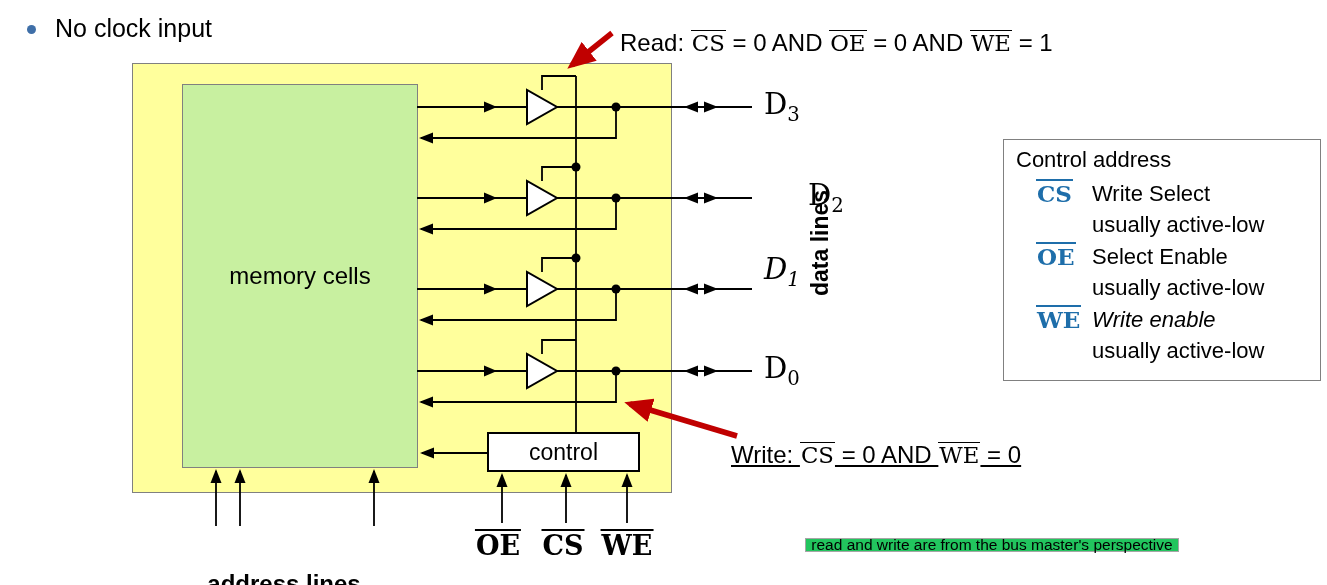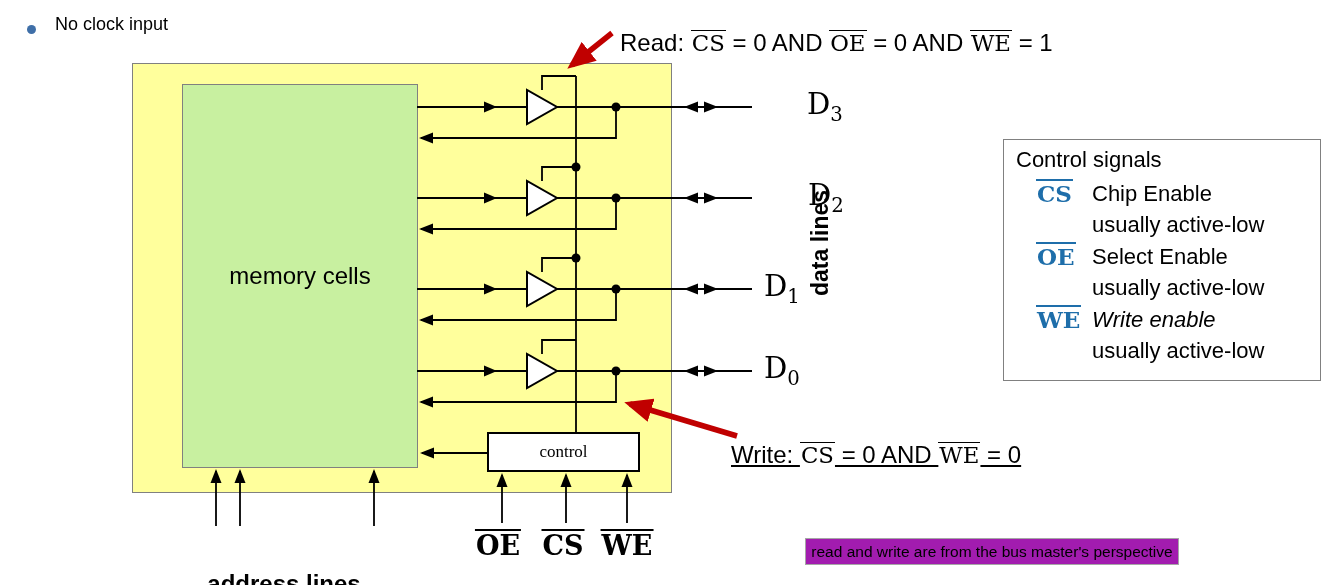--- a/index.html
+++ b/index.html
@@ -30,32 +30,32 @@
   .head{fill:#000;stroke:none;}
   .buf{fill:#fff;stroke:#000;stroke-width:2;}
   .dot{fill:#000;stroke:none;}
   .redline{stroke:var(--red);stroke-width:5.5;fill:none;}
   .redhead{fill:var(--red);stroke:none;}
 </style>
 </head>
 <body>
 
 <div class="abs" style="left:27px;top:25px;width:9px;height:9px;border-radius:50%;background:var(--bullet);"></div>
-<div class="abs" style="left:55px;top:14px;font-size:18px;">No clock input</div>
+<div class="abs" style="left:55px;top:14px;font-size:25px;">No clock input</div>
 
 <div class="box" style="left:132px;top:63px;width:540px;height:430px;background:var(--yellow);border:1.5px solid var(--border-gray);"></div>
 
 <div class="box" style="left:182px;top:84px;width:236px;height:384px;background:var(--green);border:1.5px solid var(--border-gray);
             display:flex;align-items:center;justify-content:center;">
   <span style="font-size:24px;">memory cells</span>
 </div>
 
 <div class="box" style="left:487px;top:432px;width:153px;height:40px;background:#fff;border:2px solid #000;
             display:flex;align-items:center;justify-content:center;">
-  <span style="font-size:17px;font-family:Liberation Serif, serif;">control</span>
+  <span style="font-size:23px;">control</span>
 </div>
 
 <svg width="1327" height="585" viewBox="0 0 1327 585">
 
   <g>
     <path class="wire" d="M576 76 V432"></path>
   </g>
 
   <g>
     <path class="wire" d="M417 107 H752"></path>
@@ -136,27 +136,27 @@
     </marker>
   </defs>
   <g>
     <path class="redline" d="M612 33 L572 65" marker-end="url(#redArrow)"></path>
   </g>
   <g>
     <path class="redline" d="M737 436 L630 404" marker-end="url(#redArrow)"></path>
   </g>
 </svg>
 
-<div class="abs dlabel" style="left:764px;top:87px;margin-left:43px;">
+<div class="abs dlabel" style="left:764px;top:87px;">
   <span>D</span><sub>3</sub>
 </div>
 <div class="abs dlabel" style="left:764px;top:178px;margin-left:44px;">
   <span>D</span><sub>2</sub>
 </div>
-<div class="abs dlabel" style="left:764px;top:269px;">
+<div class="abs dlabel" style="left:764px;top:252px;font-style:italic;">
   <span>D</span><sub>1</sub>
 </div>
 <div class="abs dlabel" style="left:764px;top:351px;text-align:right;">
   <span>D</span><sub>0</sub>
 </div>
 
 <div class="abs" style="left:820px;top:243px;transform:translate(-50%,-50%) rotate(-90deg);
             font-weight:bold;font-size:23px;white-space:nowrap;">data lines</div>
 
 <div class="abs cond" style="left:620px;top:29px;">Read: <span class="tok">CS</span> = 0 AND <span class="tok">OE</span> = 0 AND <span class="tok">WE</span> = 1</div>
@@ -168,33 +168,33 @@
 <div class="abs pin-label" style="left:563px;top:529px;transform:translateX(-50%);">
   <span class="ov">CS</span>
 </div>
 <div class="abs pin-label" style="left:627px;top:529px;transform:translateX(-50%);">
   <span class="ov">WE</span>
 </div>
 
 <div class="abs" style="left:284px;top:537px;transform:translateX(-50%);font-weight:bold;font-size:24px;white-space:nowrap;margin-top:33px;">address lines</div>
 
 <div class="box" style="left:1003px;top:139px;width:318px;height:242px;background:#fff;border:1.5px solid var(--border-gray);"></div>
-<div class="abs" style="left:1016px;top:147px;font-size:22px;">Control signals</div>
+<div class="abs" style="left:1016px;top:147px;font-size:22px;">Control address</div>
 
 <div class="abs legend-term" style="left:1036px;top:179px;">
   <span class="ov">CS</span></div>
-<div class="abs legend-def" style="left:1092px;top:181px;">Chip Enable</div>
+<div class="abs legend-def" style="left:1092px;top:181px;">Write Select</div>
 <div class="abs legend-def" style="left:1092px;top:212px;">usually active-low</div>
 
 <div class="abs legend-term" style="left:1036px;top:242px;">
   <span class="ov">OE</span></div>
 <div class="abs legend-def" style="left:1092px;top:244px;">Select Enable</div>
 <div class="abs legend-def" style="left:1092px;top:275px;">usually active-low</div>
 
 <div class="abs legend-term" style="left:1036px;top:305px;">
   <span class="ov">WE</span></div>
 <div class="abs legend-def" style="left:1092px;top:307px;font-style:italic;">Write enable</div>
 <div class="abs legend-def" style="left:1092px;top:338px;">usually active-low</div>
 
-<div class="box" style="left:805px;top:538px;width:374px;height:27px;border:1.5px solid #a6a6a6;background:#a21caf;
+<div class="box" style="left:805px;top:538px;width:374px;height:14px;border:1.5px solid #a6a6a6;background:#22c55e;
             display:flex;align-items:center;justify-content:center;">
   <span style="font-size:15.5px;white-space:nowrap;">read and write are from the bus master's perspective</span>
 </div>
 
 </body></html>

